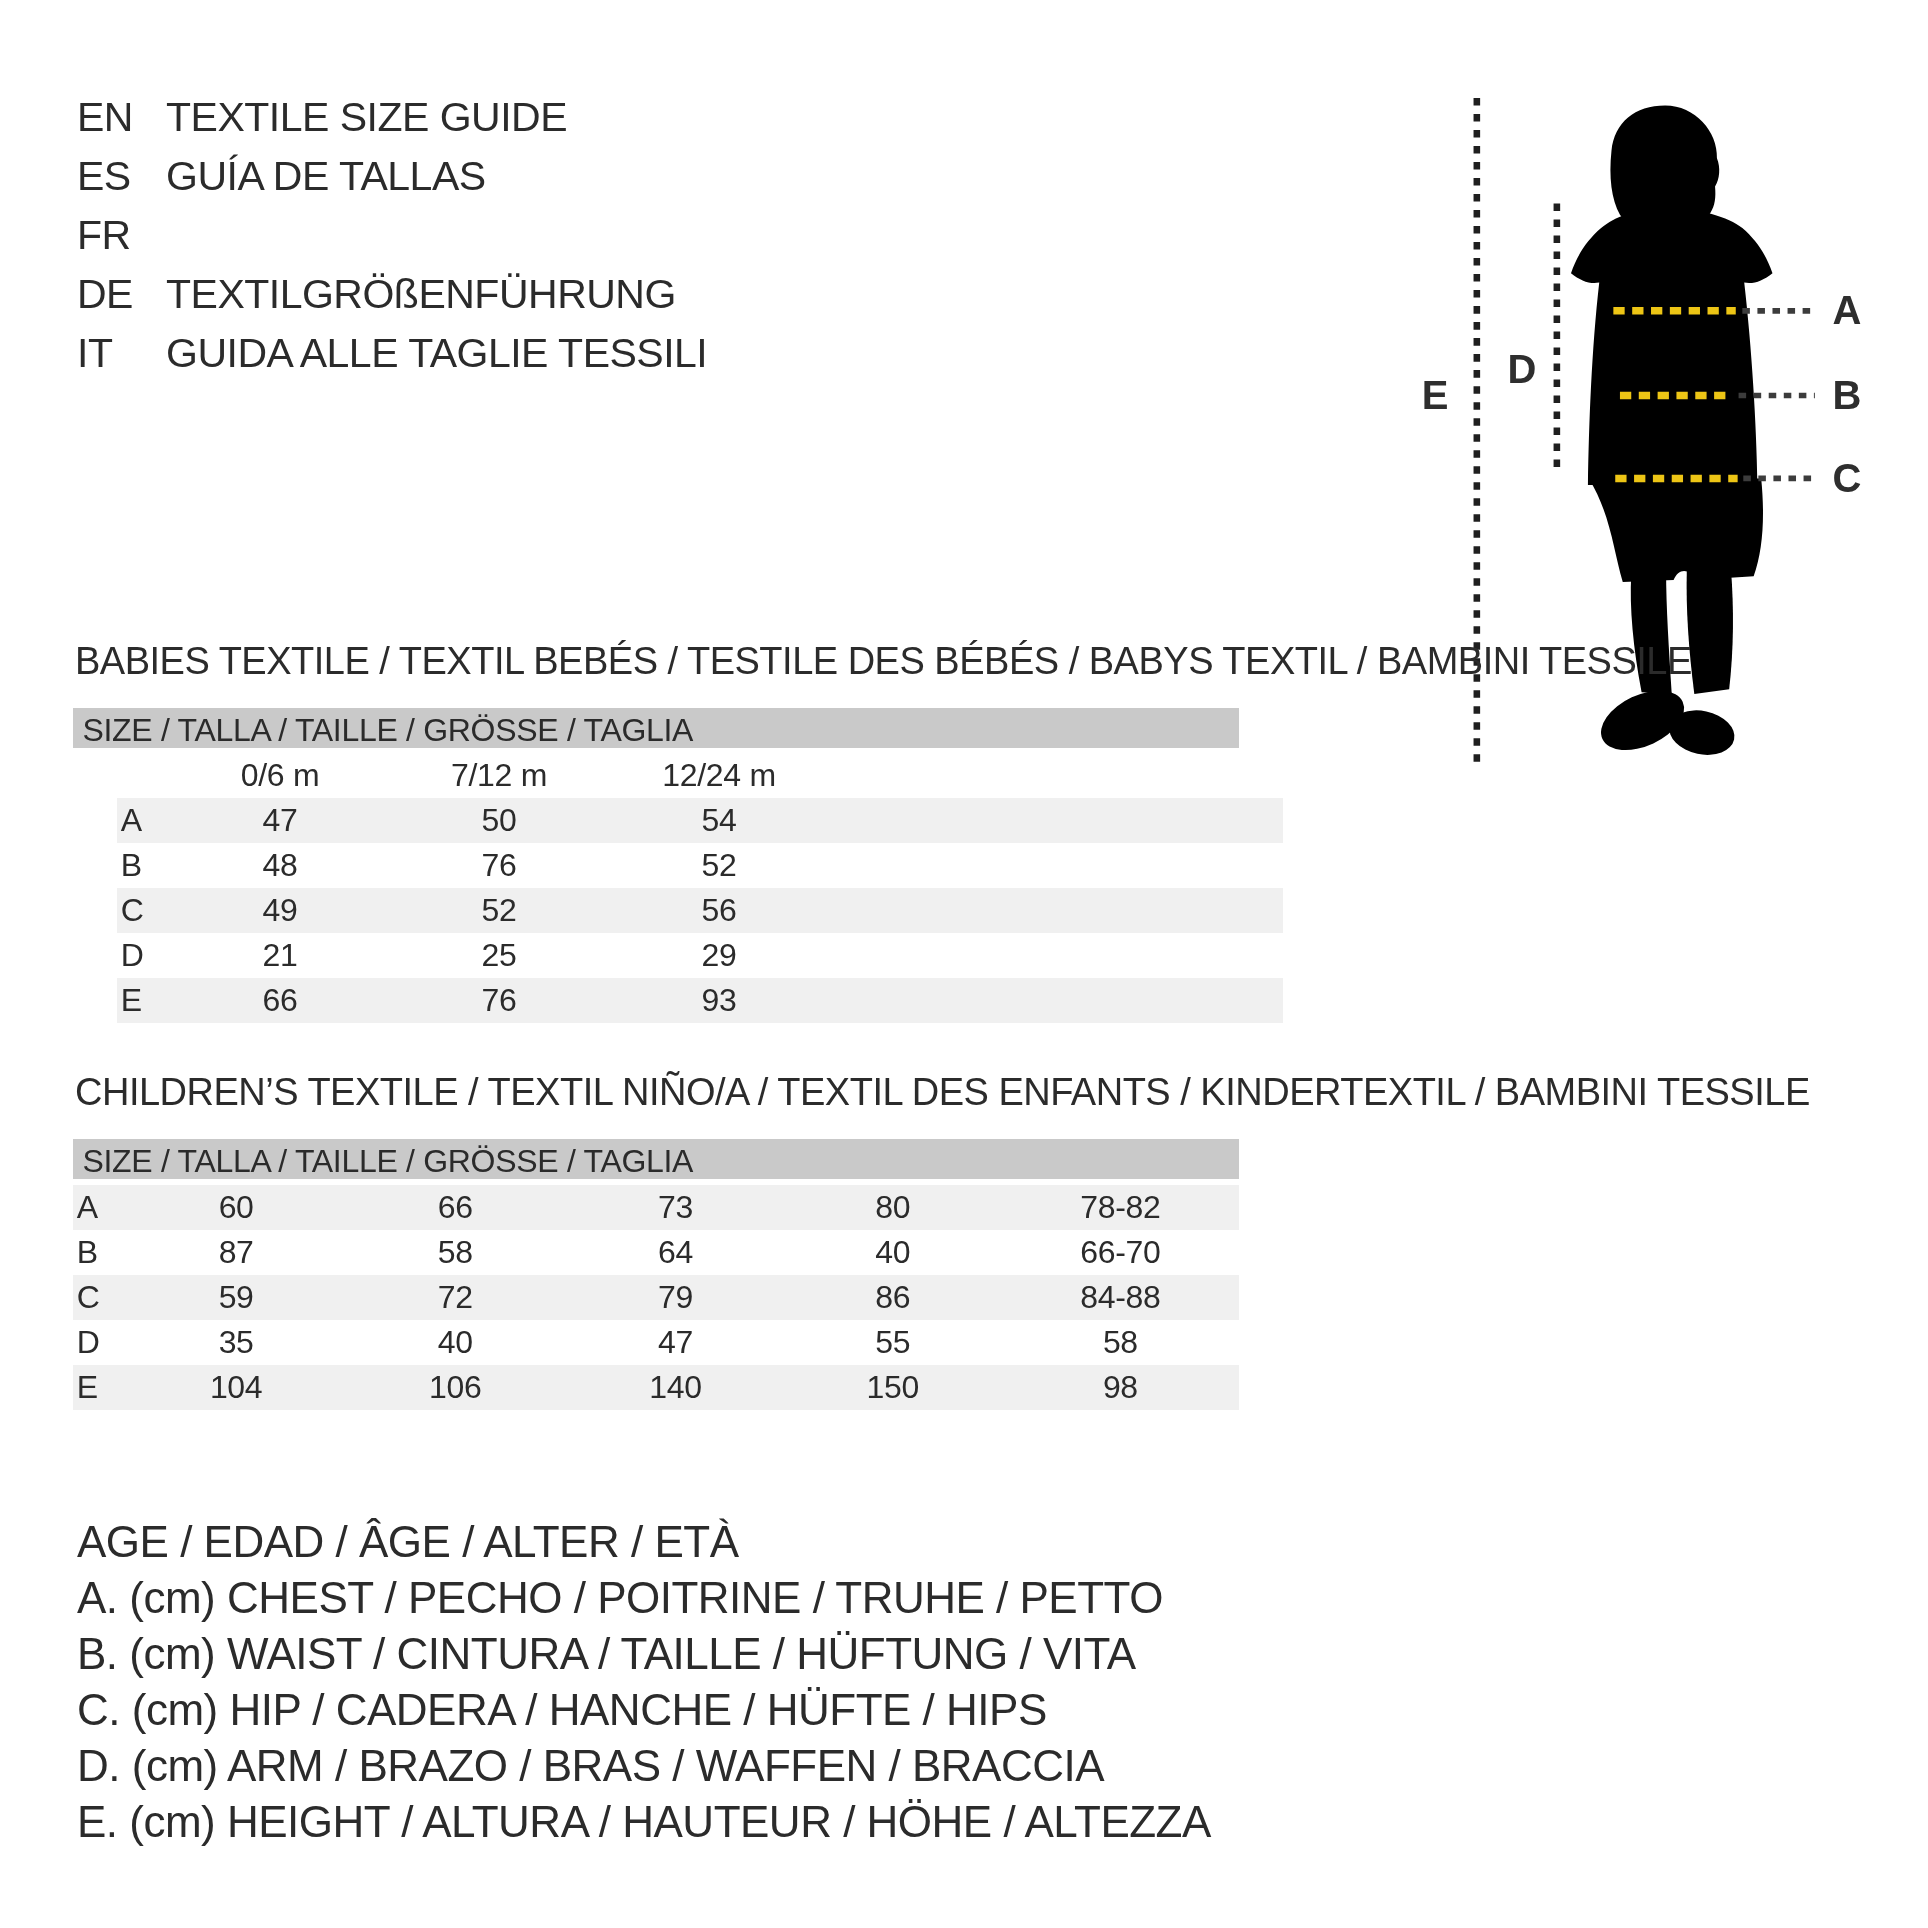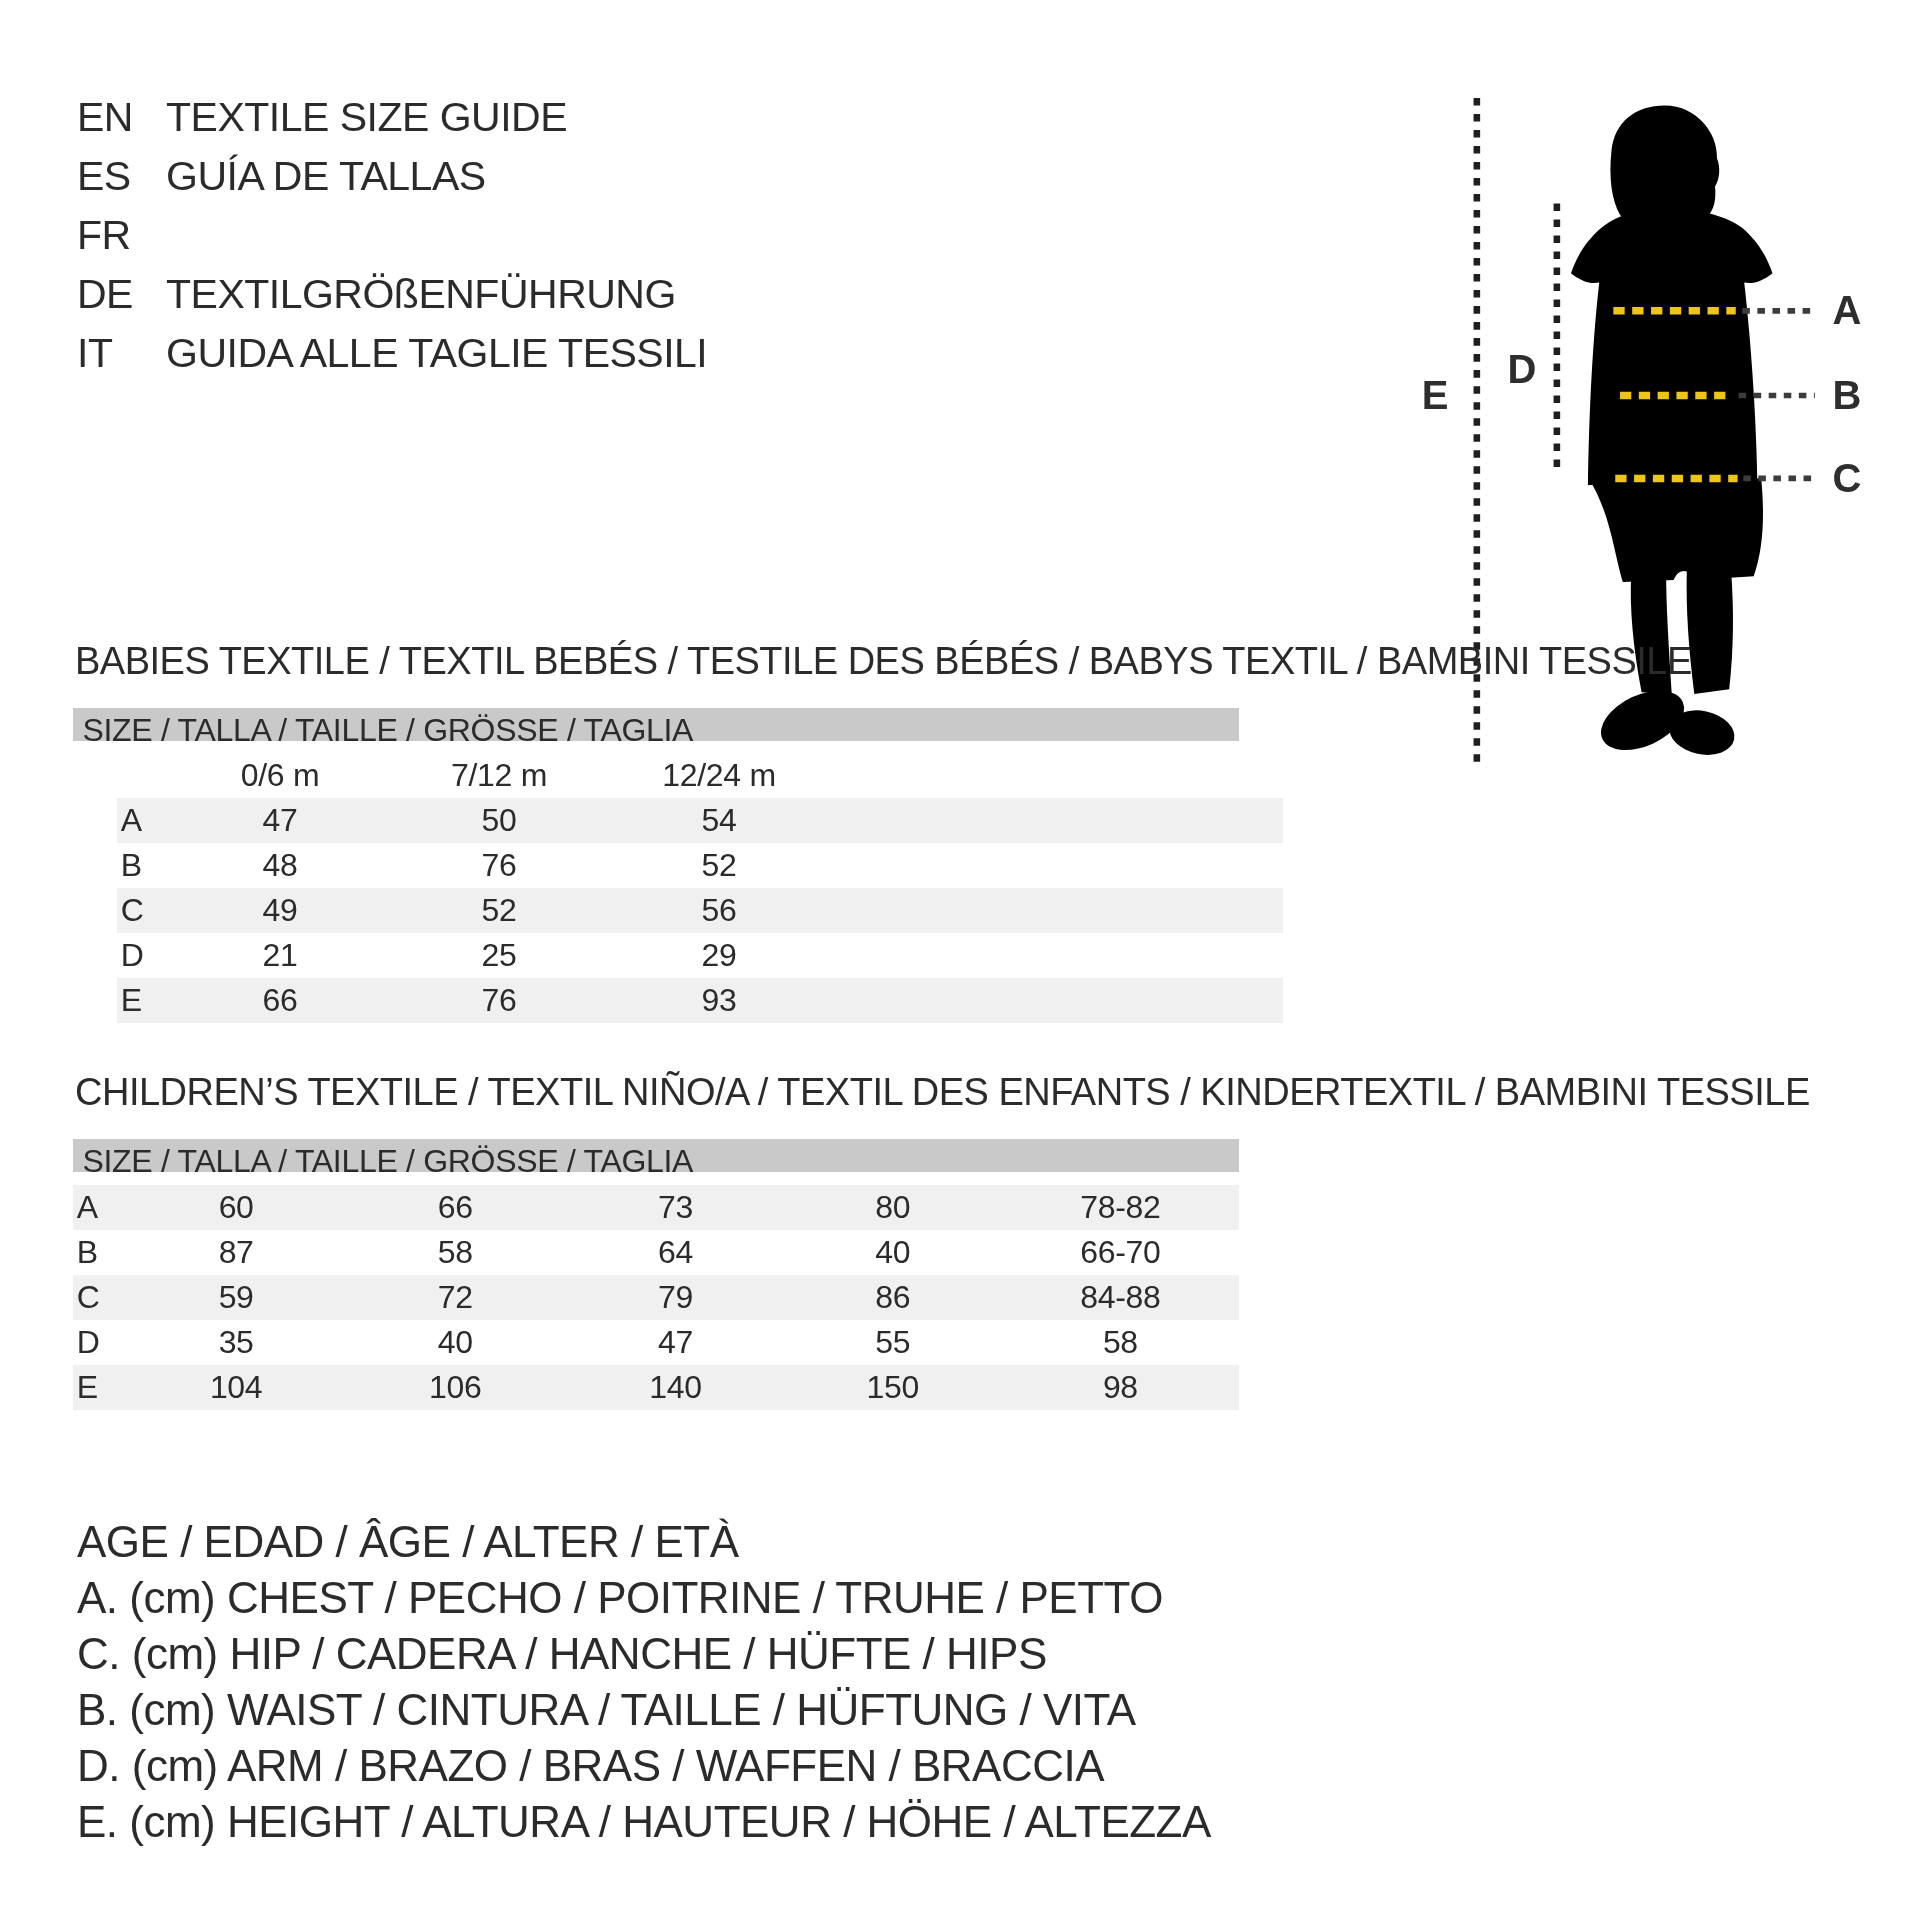--- a/index.html
+++ b/index.html
@@ -39,21 +39,21 @@
   }
 
   
   .section-title{
     position:absolute;left:75px;font-size:38px;line-height:45px;
     letter-spacing:-0.5px;white-space:nowrap;
   }
 
   
   .size-bar{
-    position:absolute;left:73px;width:1166px;height:33px;
+    position:absolute;left:73px;width:1166px;height:40px;
     background:var(--table-header-bar);
     font-size:32px;line-height:45px;padding-left:9.4px;
     letter-spacing:-0.3px;white-space:nowrap;
   }
   table.size-table{
     position:absolute;left:73px;width:1166px;
     border-collapse:collapse;table-layout:fixed;
   }
   table.size-table td{
     height:45px;padding:0;font-size:32px;letter-spacing:-0.3px;
@@ -233,20 +233,20 @@
       <td>140</td>
       <td>150</td>
       <td>98</td>
     </tr>
   </tbody>
     </table>
 
   <div class="legend">
     <div class="legend-line">AGE / EDAD / ÂGE / ALTER / ETÀ</div>
     <div class="legend-line">A. (cm) CHEST / PECHO / POITRINE / TRUHE / PETTO</div>
+    <div class="legend-line">B. (cm) WAIST / CINTURA / TAILLE / HÜFTUNG / VITA</div>
     <div class="legend-line">C. (cm) HIP / CADERA / HANCHE / HÜFTE / HIPS</div>
-    <div class="legend-line">B. (cm) WAIST / CINTURA / TAILLE / HÜFTUNG / VITA</div>
     <div class="legend-line">D. (cm) ARM / BRAZO / BRAS / WAFFEN / BRACCIA</div>
     <div class="legend-line">E. (cm) HEIGHT / ALTURA / HAUTEUR / HÖHE / ALTEZZA</div>
   </div>
 
 </div>
 
 
 </body></html>

